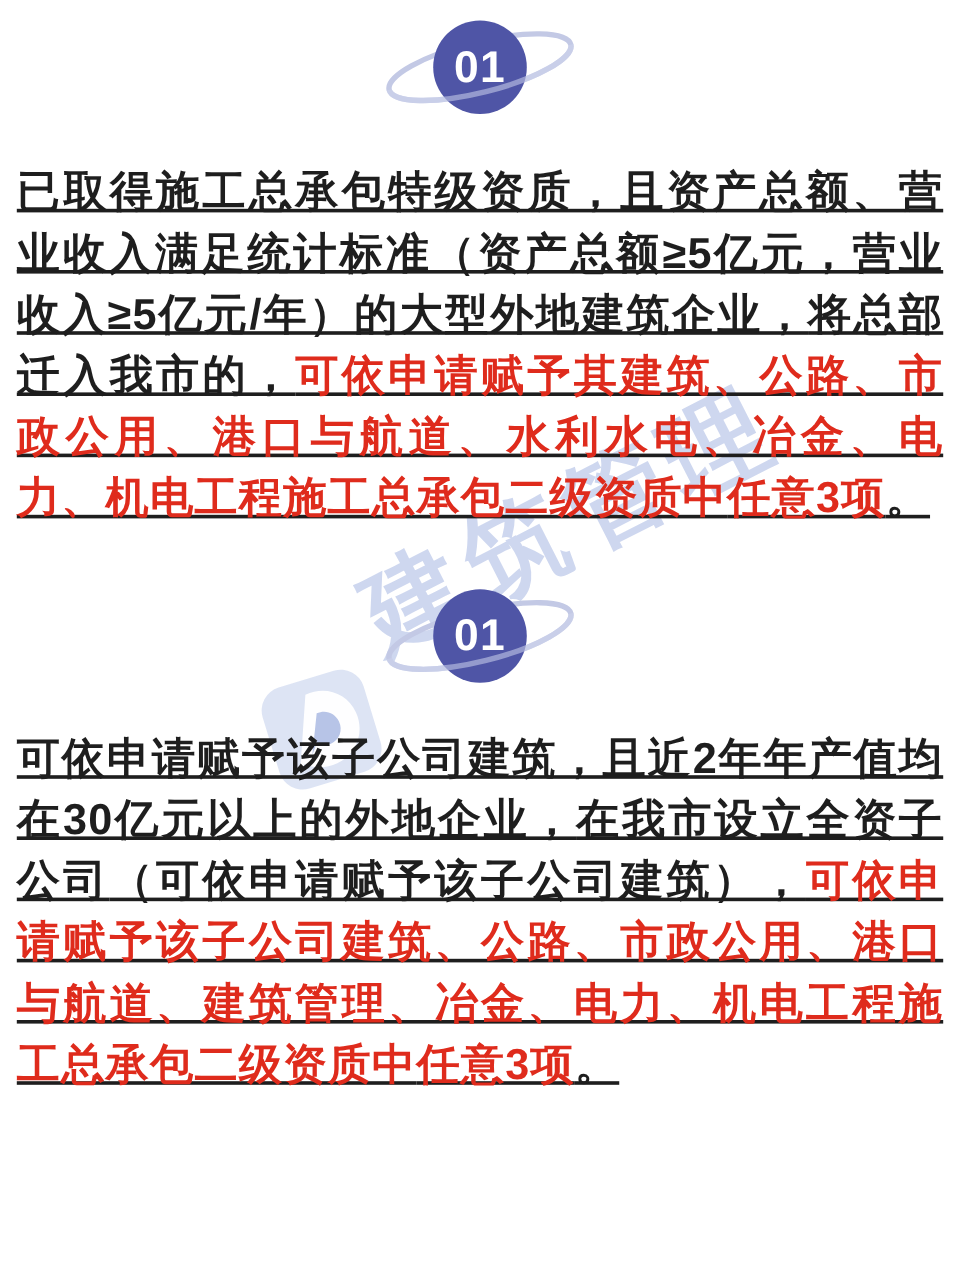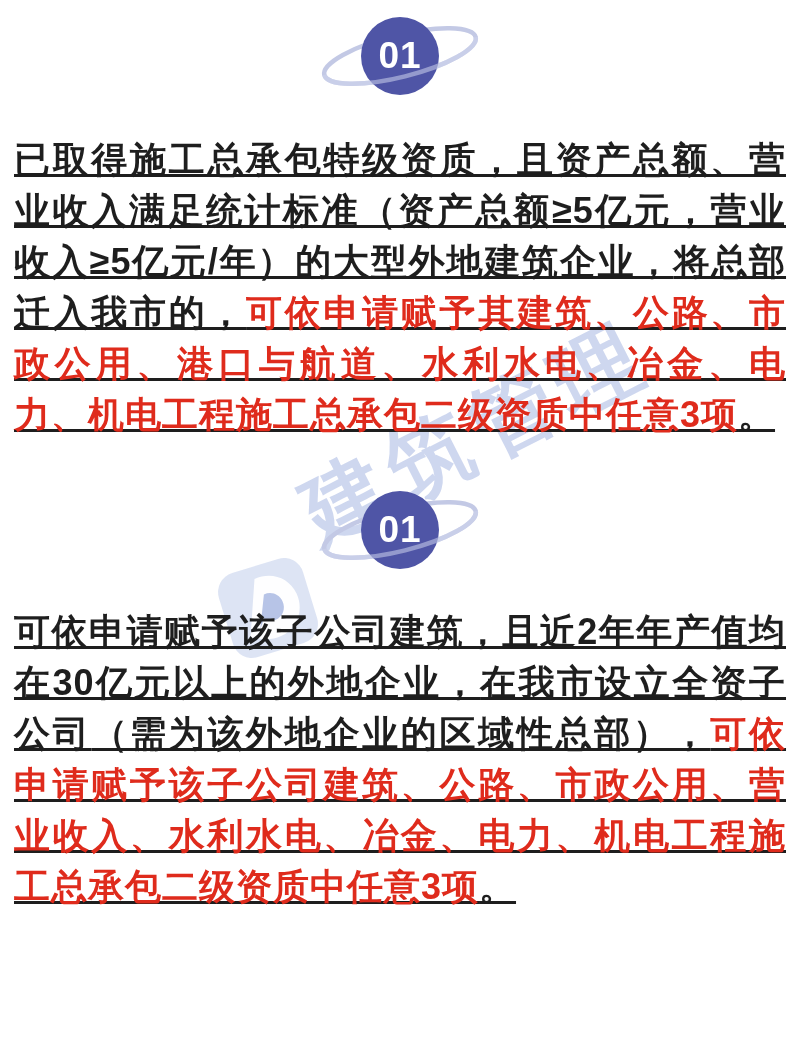--- a/index.html
+++ b/index.html
@@ -109,15 +109,15 @@
         <ellipse cx="90" cy="52" rx="78" ry="21" fill="none" stroke-width="4.5" stroke="#c3c9e5"></ellipse>
       </g>
       <circle cx="90" cy="52" r="39" fill="#4f55a6"></circle>
       <g transform="rotate(-14 90 52)">
         <path d="M 12 52 A 78 21 0 0 0 168 52" fill="none" stroke="rgba(205,211,236,0.55)" stroke-width="4.5"></path>
       </g>
     </svg>
     <span class="badge-num">01</span>
   </div>
 
-  <p class="para second"><span>可依申请赋予该子公司建筑，且近2年年产值均在30亿元以上的外地企业，</span><span class="t-bold">在我市设立全资子公司</span><span>（需为该外地企业的区域性总部），</span><span class="t-red">可依申请赋予该子公司建筑、公路、市政公用、营业收入、水利水电、冶金、电力、机电工程施工总承包二级资质中</span><span class="t-red t-bold">任意3项</span><span>。</span></p>
+  <p class="para second"><span>可依申请赋予该子公司建筑，且近2年年产值均在30亿元以上的外地企业，</span><span class="t-bold">在我市设立全资子公司</span><span>（可依申请赋予该子公司建筑），</span><span class="t-red">可依申请赋予该子公司建筑、公路、市政公用、港口与航道、建筑管理、冶金、电力、机电工程施工总承包二级资质中</span><span class="t-red t-bold">任意3项</span><span>。</span></p>
 
 </div>
 
 </body></html>

